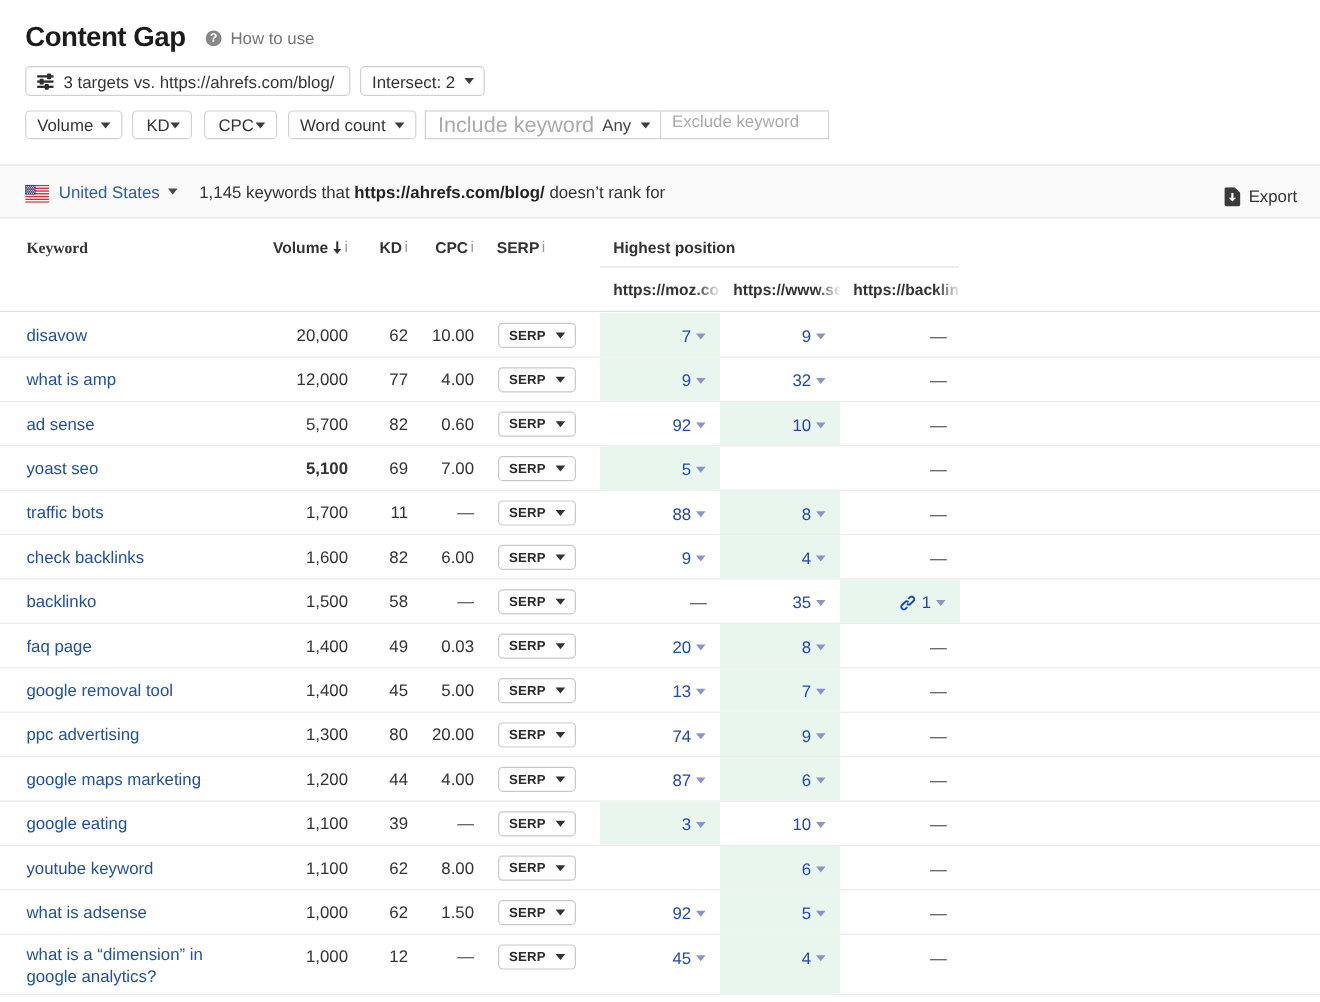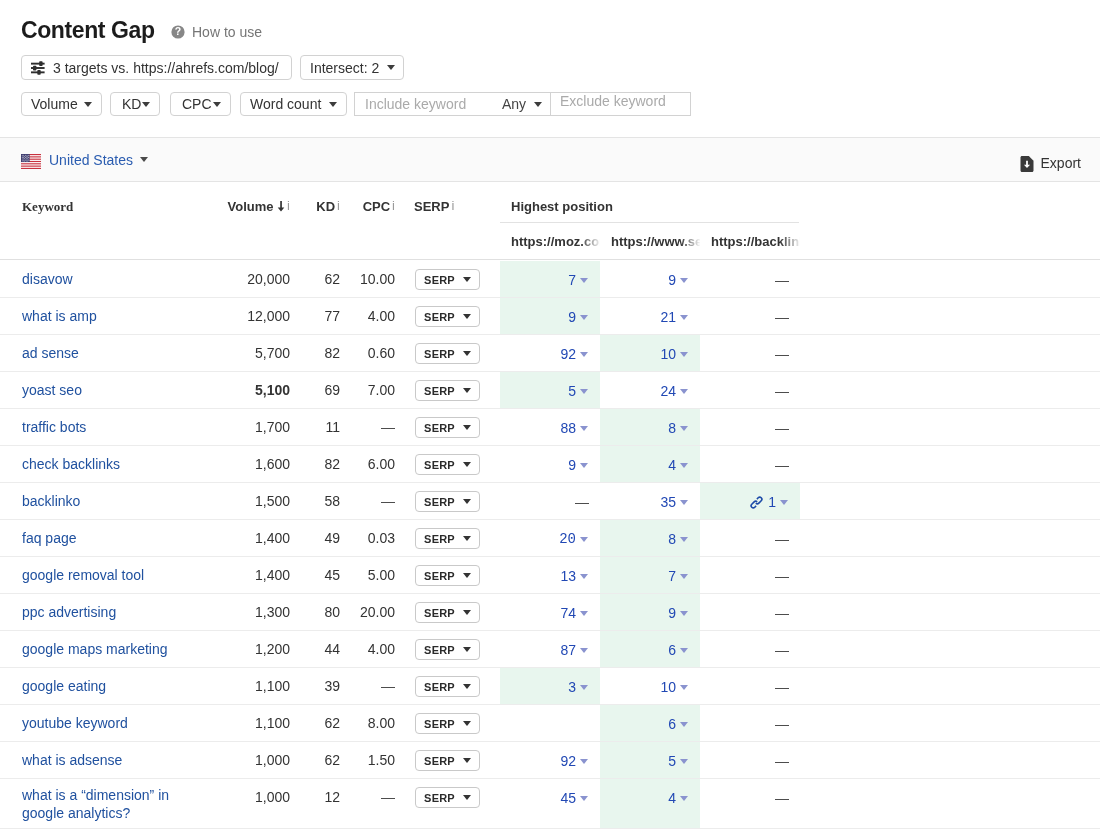--- a/index.html
+++ b/index.html
@@ -19,21 +19,21 @@
 #btnB { left:300px; top:55px; width:104px; padding:0 8px 0 9px; justify-content:space-between; }
 .f2 { top:92px; height:24px; justify-content:space-between; padding:0 9px; }
 #fVolume { left:21px; width:81px; }
 #fKD { left:110px; width:50px; padding:0 9px 0 11px; }
 #fCPC { left:170px; width:61px; padding:0 9px 0 11px; }
 #fWC { left:240px; width:107px; }
 #inputs { position:absolute; left:354px; top:92px; width:337px; height:24px;
   border:1px solid #d2d2d2; display:flex; }
 #inc { width:196px; border-right:1px solid #d2d2d2; display:flex; align-items:center;
   padding:0 8px 0 10px; }
-#inc .ph { color:#aaa; font-size:14px; flex:1; }
+#inc .ph { color:#aaa; font-size:18px; flex:1; }
 #inc .any { color:#444; font-size:14px; margin-right:8px; }
 #exc { flex:1; display:flex; align-items:flex-start; padding-left:9px; overflow:hidden; }
 #exc .ph { color:#aaa; font-size:14px; white-space:nowrap; }
 
 #toolbar { position:absolute; left:0; top:137px; width:1100px; height:45px; background:#fafafa;
   border-top:1px solid #e4e4e4; border-bottom:1px solid #e4e4e4; display:flex; align-items:center;
   padding-left:21px; font-size:14px; color:#333; }
 #toolbar svg { flex:none; margin-top:3px; }
 #us { color:#2a5cb0; margin-left:8px; }
 #toolbar .caret { margin-left:7px; border-top-color:#4a4a4a; }
@@ -171,20 +171,21 @@
           <circle cx="6" cy="5.5" r="0.45"></circle>
           <circle cx="7.6" cy="5.5" r="0.45"></circle>
           <circle cx="2" cy="6.5" r="0.45"></circle>
           <circle cx="3.6" cy="6.5" r="0.45"></circle>
           <circle cx="5.2" cy="6.5" r="0.45"></circle>
           <circle cx="6.8" cy="6.5" r="0.45"></circle>
         </g>
       </svg>
       <span id="us">United States</span>
       <span class="caret"></span>
+    <span id="kcount">1,145 keywords that <b>https://ahrefs.com/blog/</b> doesn’t rank for</span>
     <div id="export">
         <svg width="14" height="16" viewBox="0 0 13 16">
           <path fill="#3a3a3a" d="M1.5 0 H8.3 L13 4.7 V14.5 C13 15.4 12.4 16 11.5 16 H1.5 C0.6 16 0 15.4 0 14.5 V1.5 C0 0.6 0.6 0 1.5 0 Z"></path>
           <path fill="#fff" d="M5.6 4.8 h1.8 v4 h2.2 L6.5 12 L3.4 8.8 h2.2 z"></path>
         </svg>
         <span>Export</span>
       </div>
   </div>
 
   <div id="thead">
@@ -228,21 +229,21 @@
 <span class="num" style="left:190px;width:100px;">12,000</span>
 <span class="num" style="left:290px;width:50px;">77</span>
 <span class="num" style="left:340px;width:55px;">4.00</span>
 <span class="serpbtn">SERP<span class="scaret"></span></span>
 <div class="gbg" style="left:500px;"></div>
         <div class="pos" style="left:500px;">
           <span class="pnum">9</span>
           <span class="pcaret"></span>
         </div>
 <div class="pos" style="left:600px;">
-          <span class="pnum">21</span>
+          <span class="pnum">32</span>
           <span class="pcaret"></span>
         </div>
 <div class="pos" style="left:700px;">
           <span class="dash">—</span>
         </div>
 </div>
 <div class="row" style="top:74px;height:37px;">
 <span class="kw">ad sense</span>
 <span class="num" style="left:190px;width:100px;">5,700</span>
 <span class="num" style="left:290px;width:50px;">82</span>
@@ -263,24 +264,20 @@
 </div>
 <div class="row" style="top:111px;height:37px;">
 <span class="kw">yoast seo</span>
 <span class="num" style="left:190px;width:100px;font-weight:bold;">5,100</span>
 <span class="num" style="left:290px;width:50px;">69</span>
 <span class="num" style="left:340px;width:55px;">7.00</span>
 <span class="serpbtn">SERP<span class="scaret"></span></span>
 <div class="gbg" style="left:500px;"></div>
         <div class="pos" style="left:500px;">
           <span class="pnum">5</span>
-          <span class="pcaret"></span>
-        </div>
-<div class="pos" style="left:600px;">
-          <span class="pnum">24</span>
           <span class="pcaret"></span>
         </div>
 <div class="pos" style="left:700px;">
           <span class="dash">—</span>
         </div>
 </div>
 <div class="row" style="top:148px;height:37px;">
 <span class="kw">traffic bots</span>
 <span class="num" style="left:190px;width:100px;">1,700</span>
 <span class="num" style="left:290px;width:50px;">11</span>
@@ -340,21 +337,21 @@
           <span class="pnum">1</span>
           <span class="pcaret"></span>
         </div>
 </div>
 <div class="row" style="top:259px;height:37px;">
 <span class="kw">faq page</span>
 <span class="num" style="left:190px;width:100px;">1,400</span>
 <span class="num" style="left:290px;width:50px;">49</span>
 <span class="num" style="left:340px;width:55px;">0.03</span>
 <span class="serpbtn">SERP<span class="scaret"></span></span>
-<div class="pos" style="left:500px;font-family:Liberation Mono, monospace;">
+<div class="pos" style="left:500px;">
           <span class="pnum">20</span>
           <span class="pcaret"></span>
         </div>
 <div class="gbg" style="left:600px;"></div>
         <div class="pos" style="left:600px;">
           <span class="pnum">8</span>
           <span class="pcaret"></span>
         </div>
 <div class="pos" style="left:700px;">
           <span class="dash">—</span>

